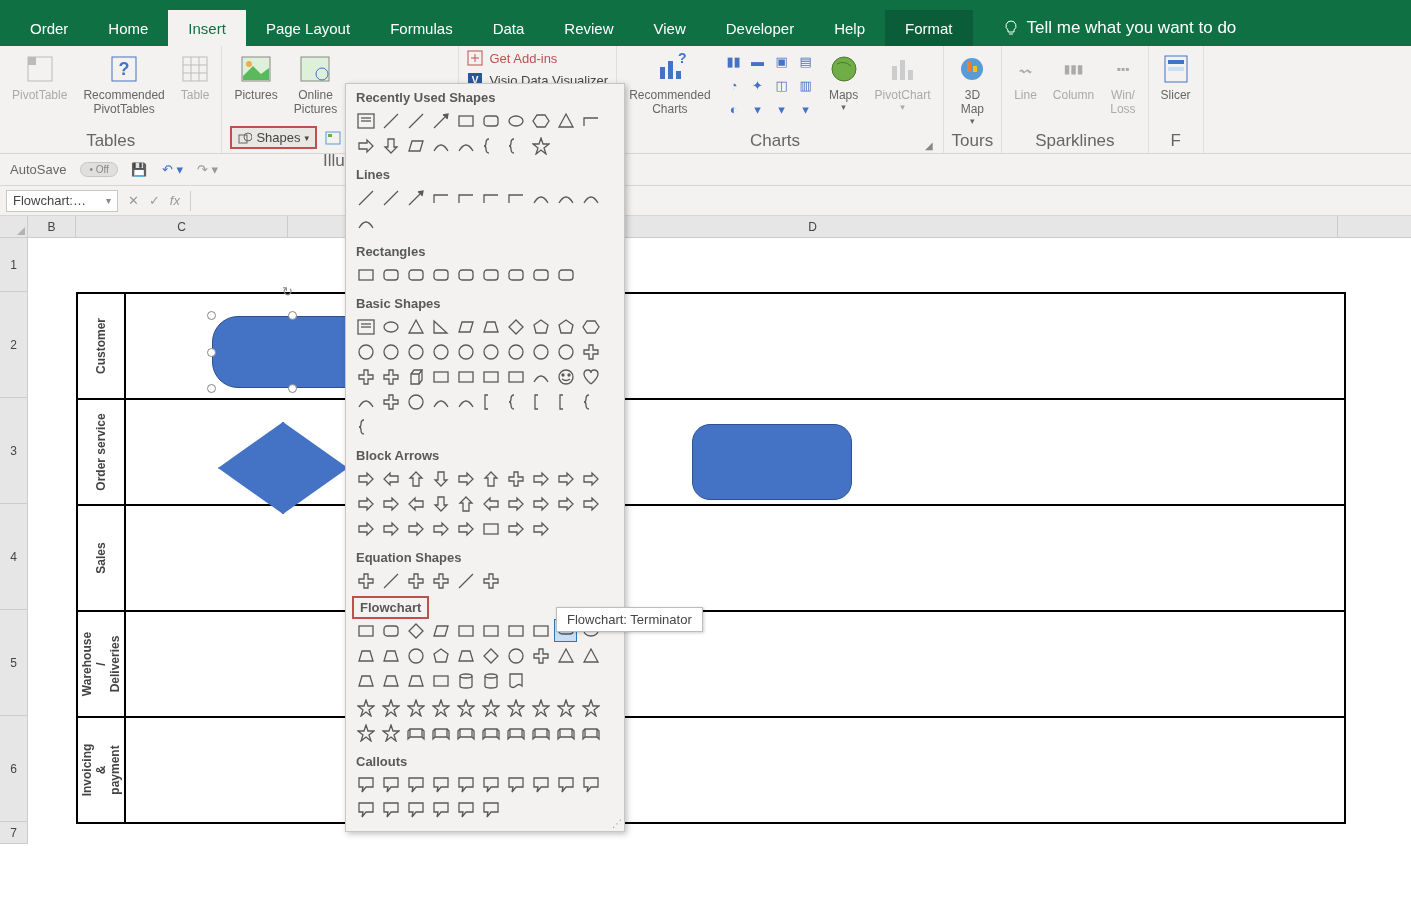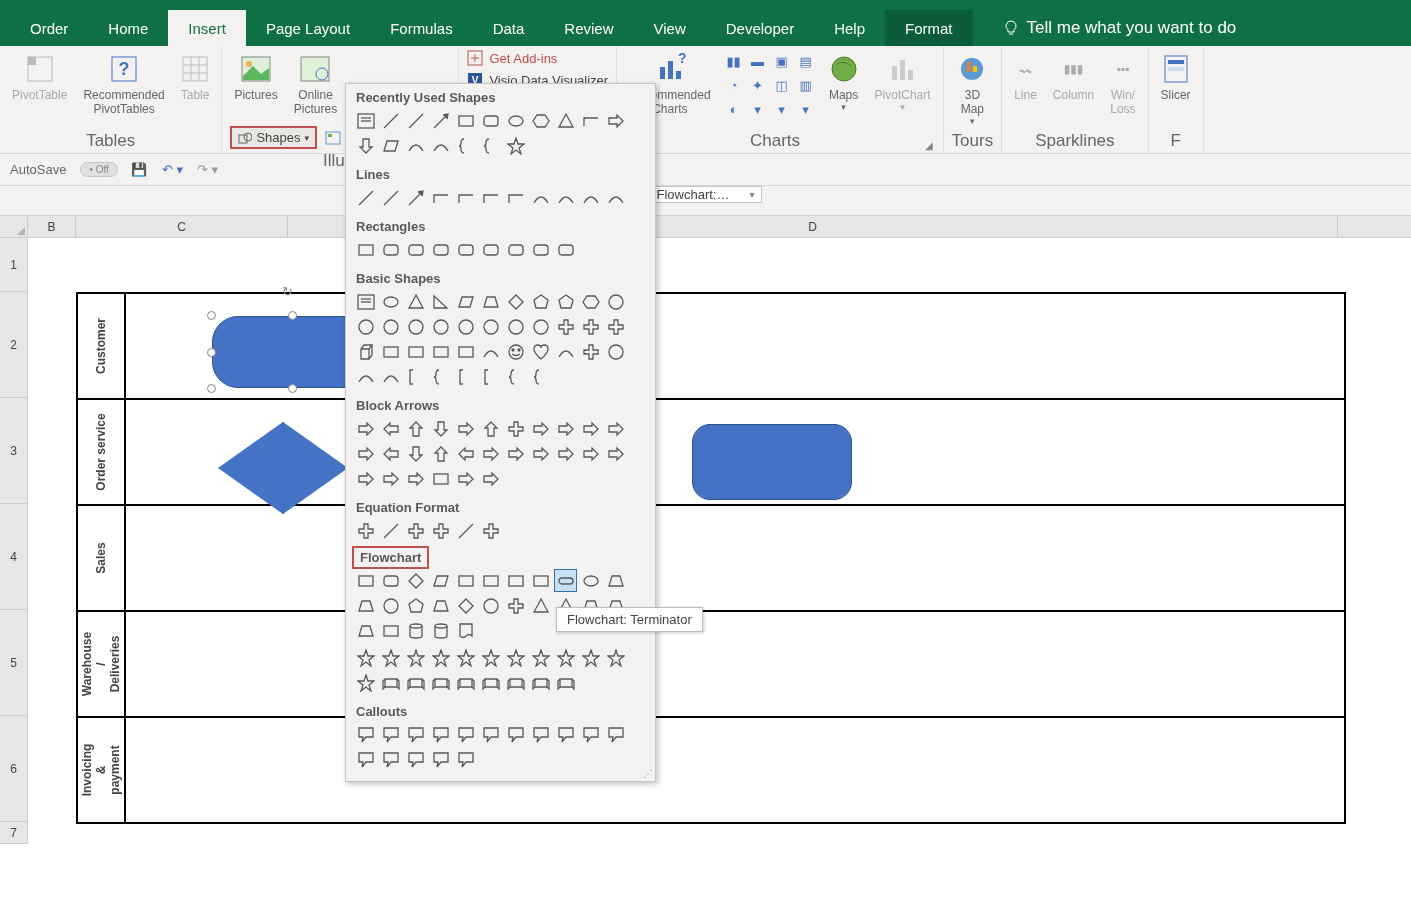--- a/index.html
+++ b/index.html
@@ -27,21 +27,21 @@
 .dlg-launcher { font-size: 10px; color: #888; align-self: flex-end; margin-right: 2px; }
 .shapes-btn { border: 2px solid #c0504d; background: #e9e7e4; padding: 2px 6px; font-size: 13px; display: flex; align-items: center; gap: 4px; color: #444; }
 .mini-chart-grid { display: grid; grid-template-columns: repeat(4, 22px); grid-template-rows: repeat(3, 22px); gap: 2px; }
 .mini-chart-grid div { display: flex; align-items: center; justify-content: center; color: #4472c4; }
 
 
 .qat-bar { background: #f3f2f1; border-bottom: 1px solid #d6d6d6; height: 32px; display: flex; align-items: center; padding: 0 10px; gap: 14px; font-size: 13px; color: #666; }
 .qat-toggle { background: #e1dfdd; border-radius: 8px; padding: 1px 8px; font-size: 10px; color: #888; border: 1px solid #c8c6c4; }
 
 
-.formula-bar { background: #f3f2f1; border-bottom: 1px solid #d6d6d6; height: 30px; display: flex; align-items: center; padding: 0 6px; gap: 10px; flex-direction: column; }
+.formula-bar { background: #f3f2f1; border-bottom: 1px solid #d6d6d6; height: 30px; display: flex; align-items: center; padding: 0 6px; gap: 10px; }
 .name-box { background: #fff; border: 1px solid #c8c6c4; height: 22px; width: 112px; padding: 0 6px; display: flex; align-items: center; justify-content: space-between; font-size: 13px; }
 .name-box span:last-child { color: #888; font-size: 10px; }
 .fbtn { color: #999; }
 
 
 .sheet-area { position: relative; background: #fff; }
 .col-headers { display: flex; background: #e6e6e6; height: 22px; border-bottom: 1px solid #ccc; font-size: 12px; color: #444; }
 .sel-all { width: 28px; border-right: 1px solid #ccc; background: #e6e6e6; position: relative; }
 .sel-all::after { content: ""; position: absolute; right: 2px; bottom: 2px; border-left: 8px solid transparent; border-bottom: 8px solid #b3b3b3; }
 .col-h { border-right: 1px solid #ccc; text-align: center; display: flex; align-items: center; justify-content: center; }
@@ -62,21 +62,21 @@
 .sel-shape .body { width: 160px; height: 72px; background: #4472c4; border: 1px solid #2f528f; border-radius: 26px; margin: 4px; }
 .handle { position: absolute; width: 9px; height: 9px; background: #fff; border: 1px solid #888; border-radius: 50%; }
 .h-nw{top:-1px;left:-1px}.h-n{top:-1px;left:50%;margin-left:-4px}.h-ne{top:-1px;right:-1px}
 .h-w{top:50%;left:-1px;margin-top:-4px}.h-e{top:50%;right:-1px;margin-top:-4px}
 .h-sw{bottom:-1px;left:-1px}.h-s{bottom:-1px;left:50%;margin-left:-4px}.h-se{bottom:-1px;right:-1px}
 .rot { position: absolute; top: -28px; left: 50%; margin-left: -10px; color: #888; }
 .diamond { position: absolute; left: 190px; top: 184px; width: 130px; height: 92px; background: #4472c4; border: 1px solid #2f528f; clip-path: polygon(50% 0, 100% 50%, 50% 100%, 0 50%); }
 .roundrect2 { position: absolute; left: 664px; top: 186px; width: 160px; height: 76px; background: #4472c4; border: 1px solid #2f528f; border-radius: 18px; }
 
 
-.shapes-dd { position: absolute; left: 345px; top: 83px; width: 311px; background: #f3f2f1; border: 1px solid #c8c6c4; box-shadow: 2px 2px 6px rgba(0,0,0,0.25); z-index: 100; padding-bottom: 6px; }
+.shapes-dd { position: absolute; left: 345px; top: 83px; width: 280px; background: #f3f2f1; border: 1px solid #c8c6c4; box-shadow: 2px 2px 6px rgba(0,0,0,0.25); z-index: 100; padding-bottom: 6px; }
 .dd-heading { font-weight: bold; font-size: 13px; color: #595959; padding: 6px 10px 4px; }
 .dd-heading.boxed { border: 2px solid #c0504d; display: inline-block; margin-left: 6px; padding: 2px 6px; }
 .dd-grid { display: flex; flex-wrap: wrap; padding: 0 8px 4px; gap: 2px 2px; }
 .dd-shape { width: 23px; height: 23px; display: flex; align-items: center; justify-content: center; color: #595959; }
 .dd-shape svg { width: 18px; height: 18px; stroke: #595959; fill: none; stroke-width: 1.3; }
 .dd-shape.hover { background: #c8e0f4; border: 1px solid #2e75b6; }
 .tooltip { position: absolute; left: 556px; top: 607px; background: #fff; border: 1px solid #bcbcbc; padding: 4px 10px; font-size: 13px; z-index: 200; box-shadow: 1px 1px 3px rgba(0,0,0,0.2); }
 .resize-grip { position: absolute; right: 4px; bottom: 2px; font-size: 10px; color: #999; letter-spacing: -2px; }
 </style>
 </head>
@@ -954,21 +954,21 @@
         <svg viewBox="0 0 18 18">
           <path d="M2 6 L10 6 L10 3 L16 9 L10 15 L10 12 L2 12 Z"></path>
         </svg>
       </div>
       <div class="dd-shape">
         <svg viewBox="0 0 18 18">
           <path d="M2 6 L10 6 L10 3 L16 9 L10 15 L10 12 L2 12 Z"></path>
         </svg>
       </div>
     </div>
-  <div class="dd-heading">Equation Format</div>
+  <div class="dd-heading">Equation Shapes</div>
   <div class="dd-grid" id="grid-eq">
       <div class="dd-shape">
         <svg viewBox="0 0 18 18">
           <path d="M7 2 L11 2 L11 7 L16 7 L16 11 L11 11 L11 16 L7 16 L7 11 L2 11 L2 7 L7 7 Z"></path>
         </svg>
       </div>
       <div class="dd-shape">
         <svg viewBox="0 0 18 18">
           <line x1="2" y1="16" x2="16" y2="2"></line>
         </svg>

